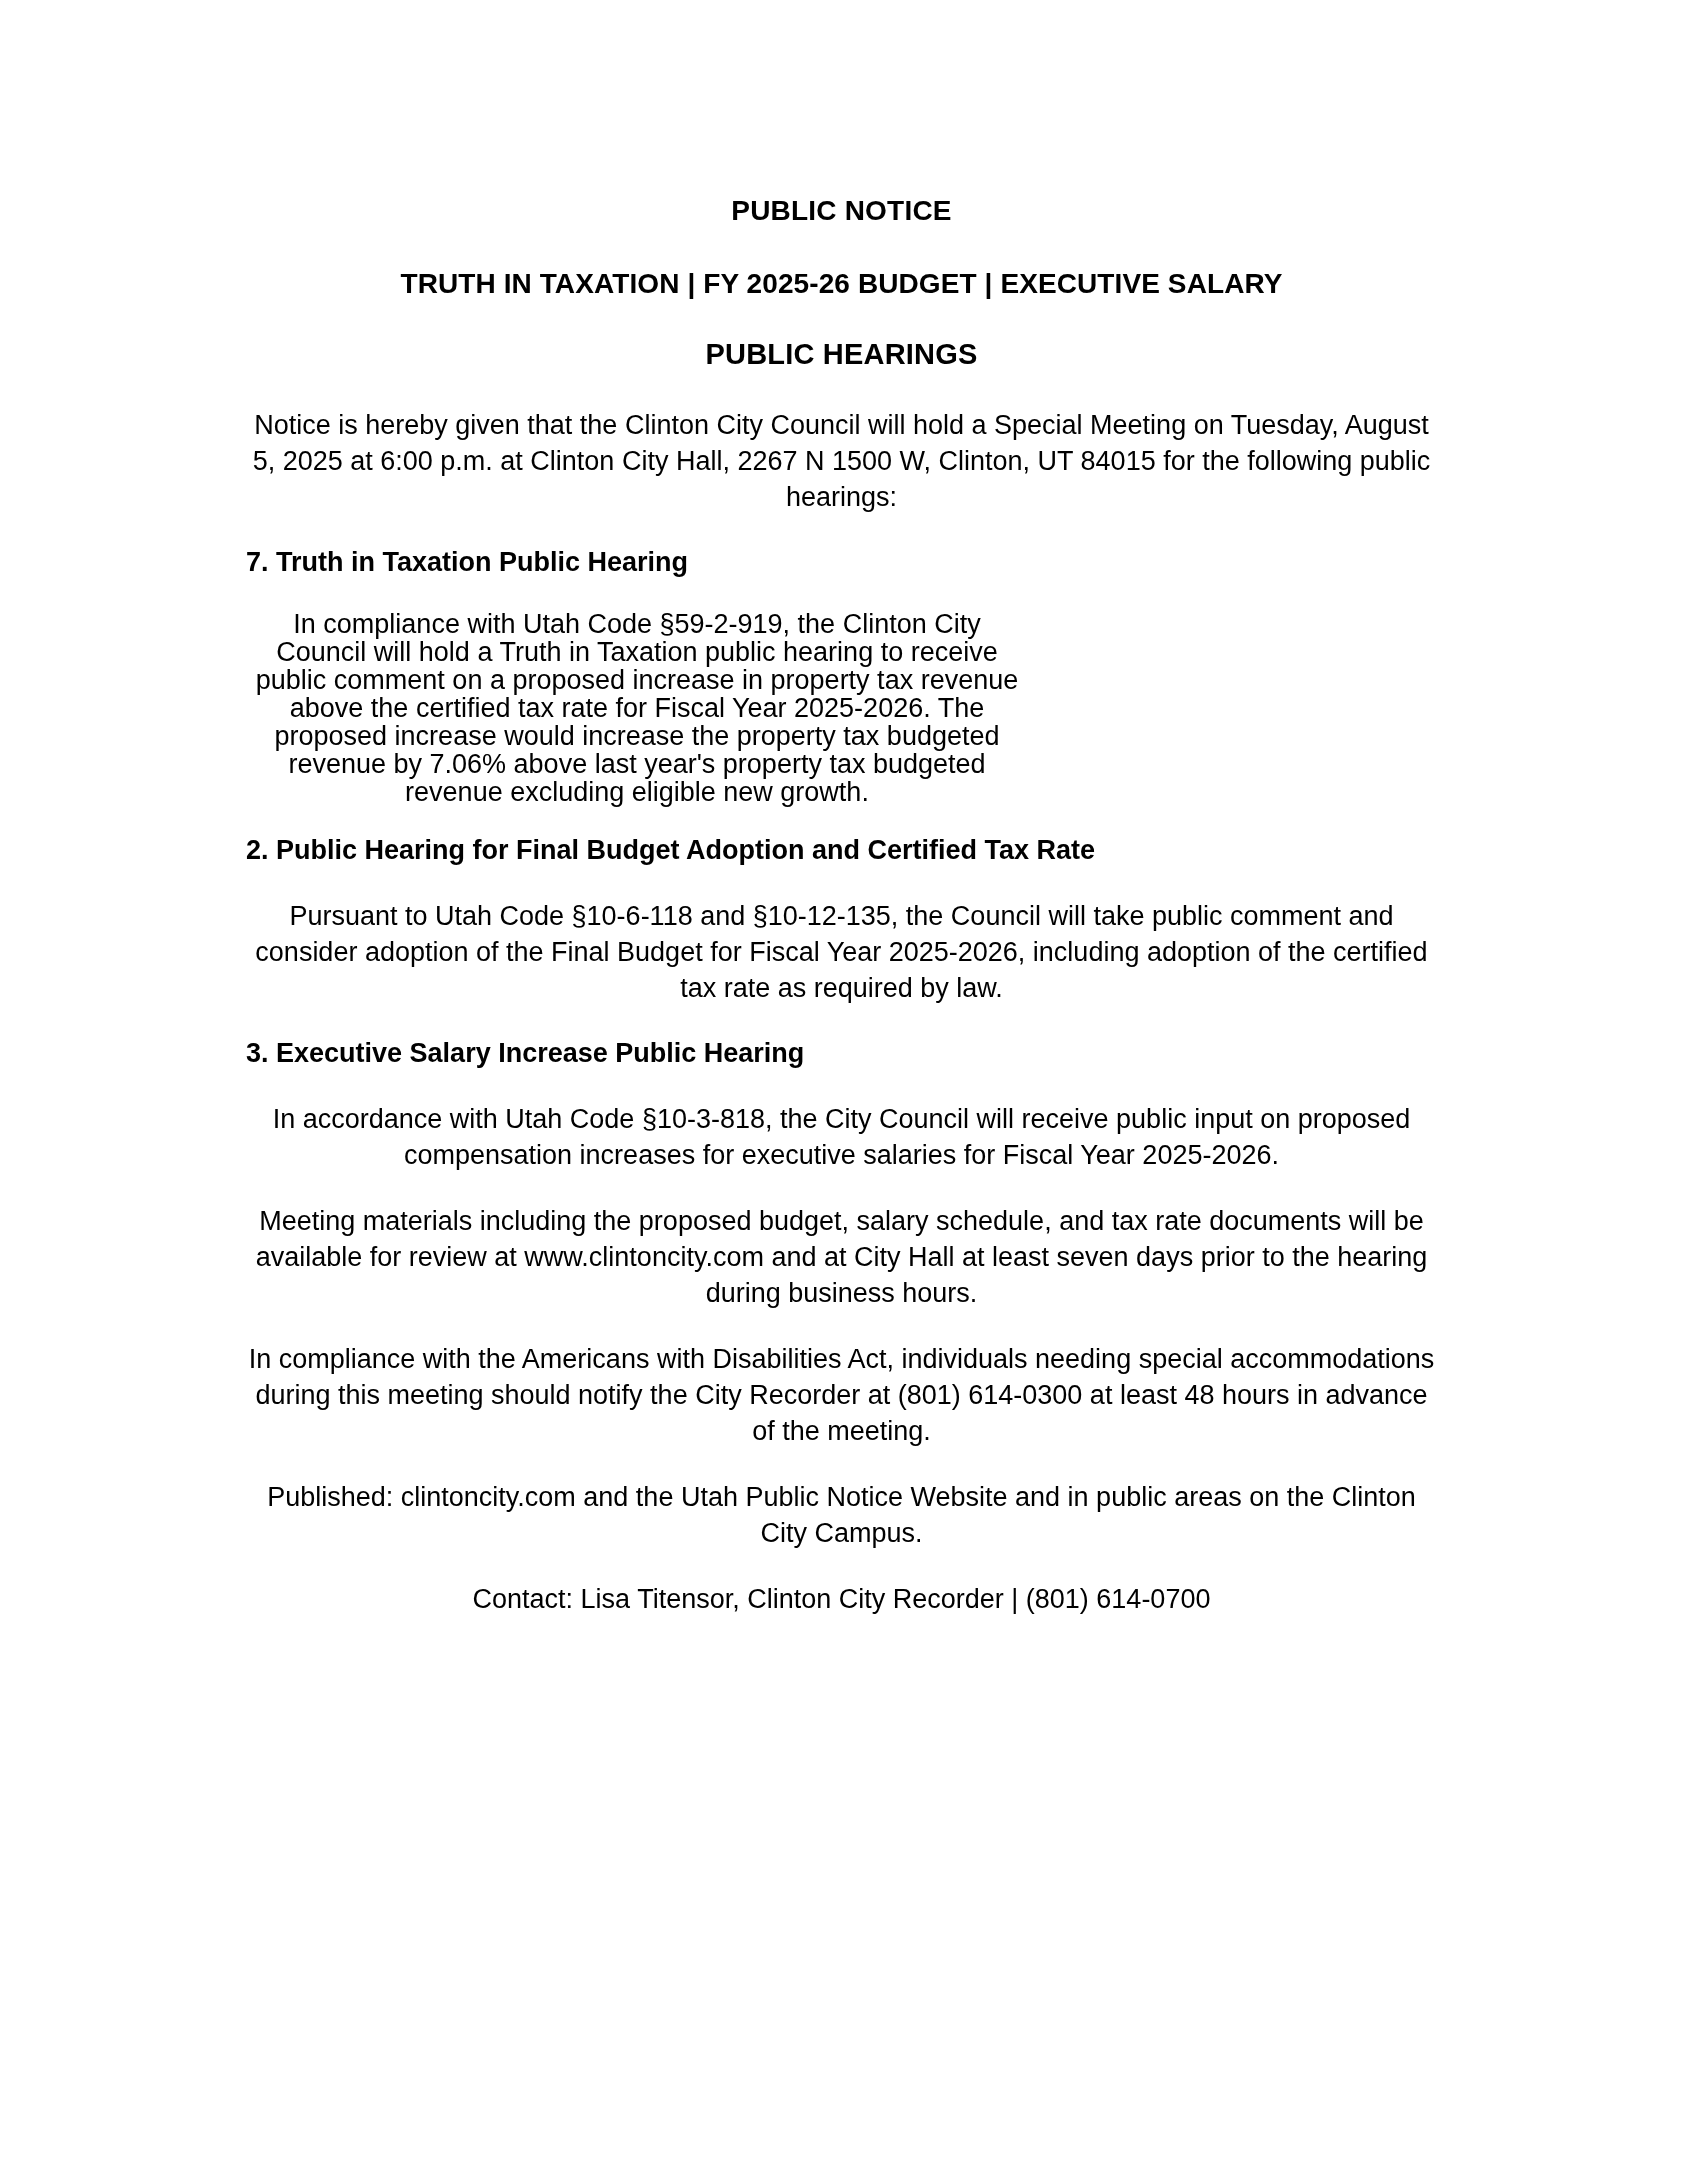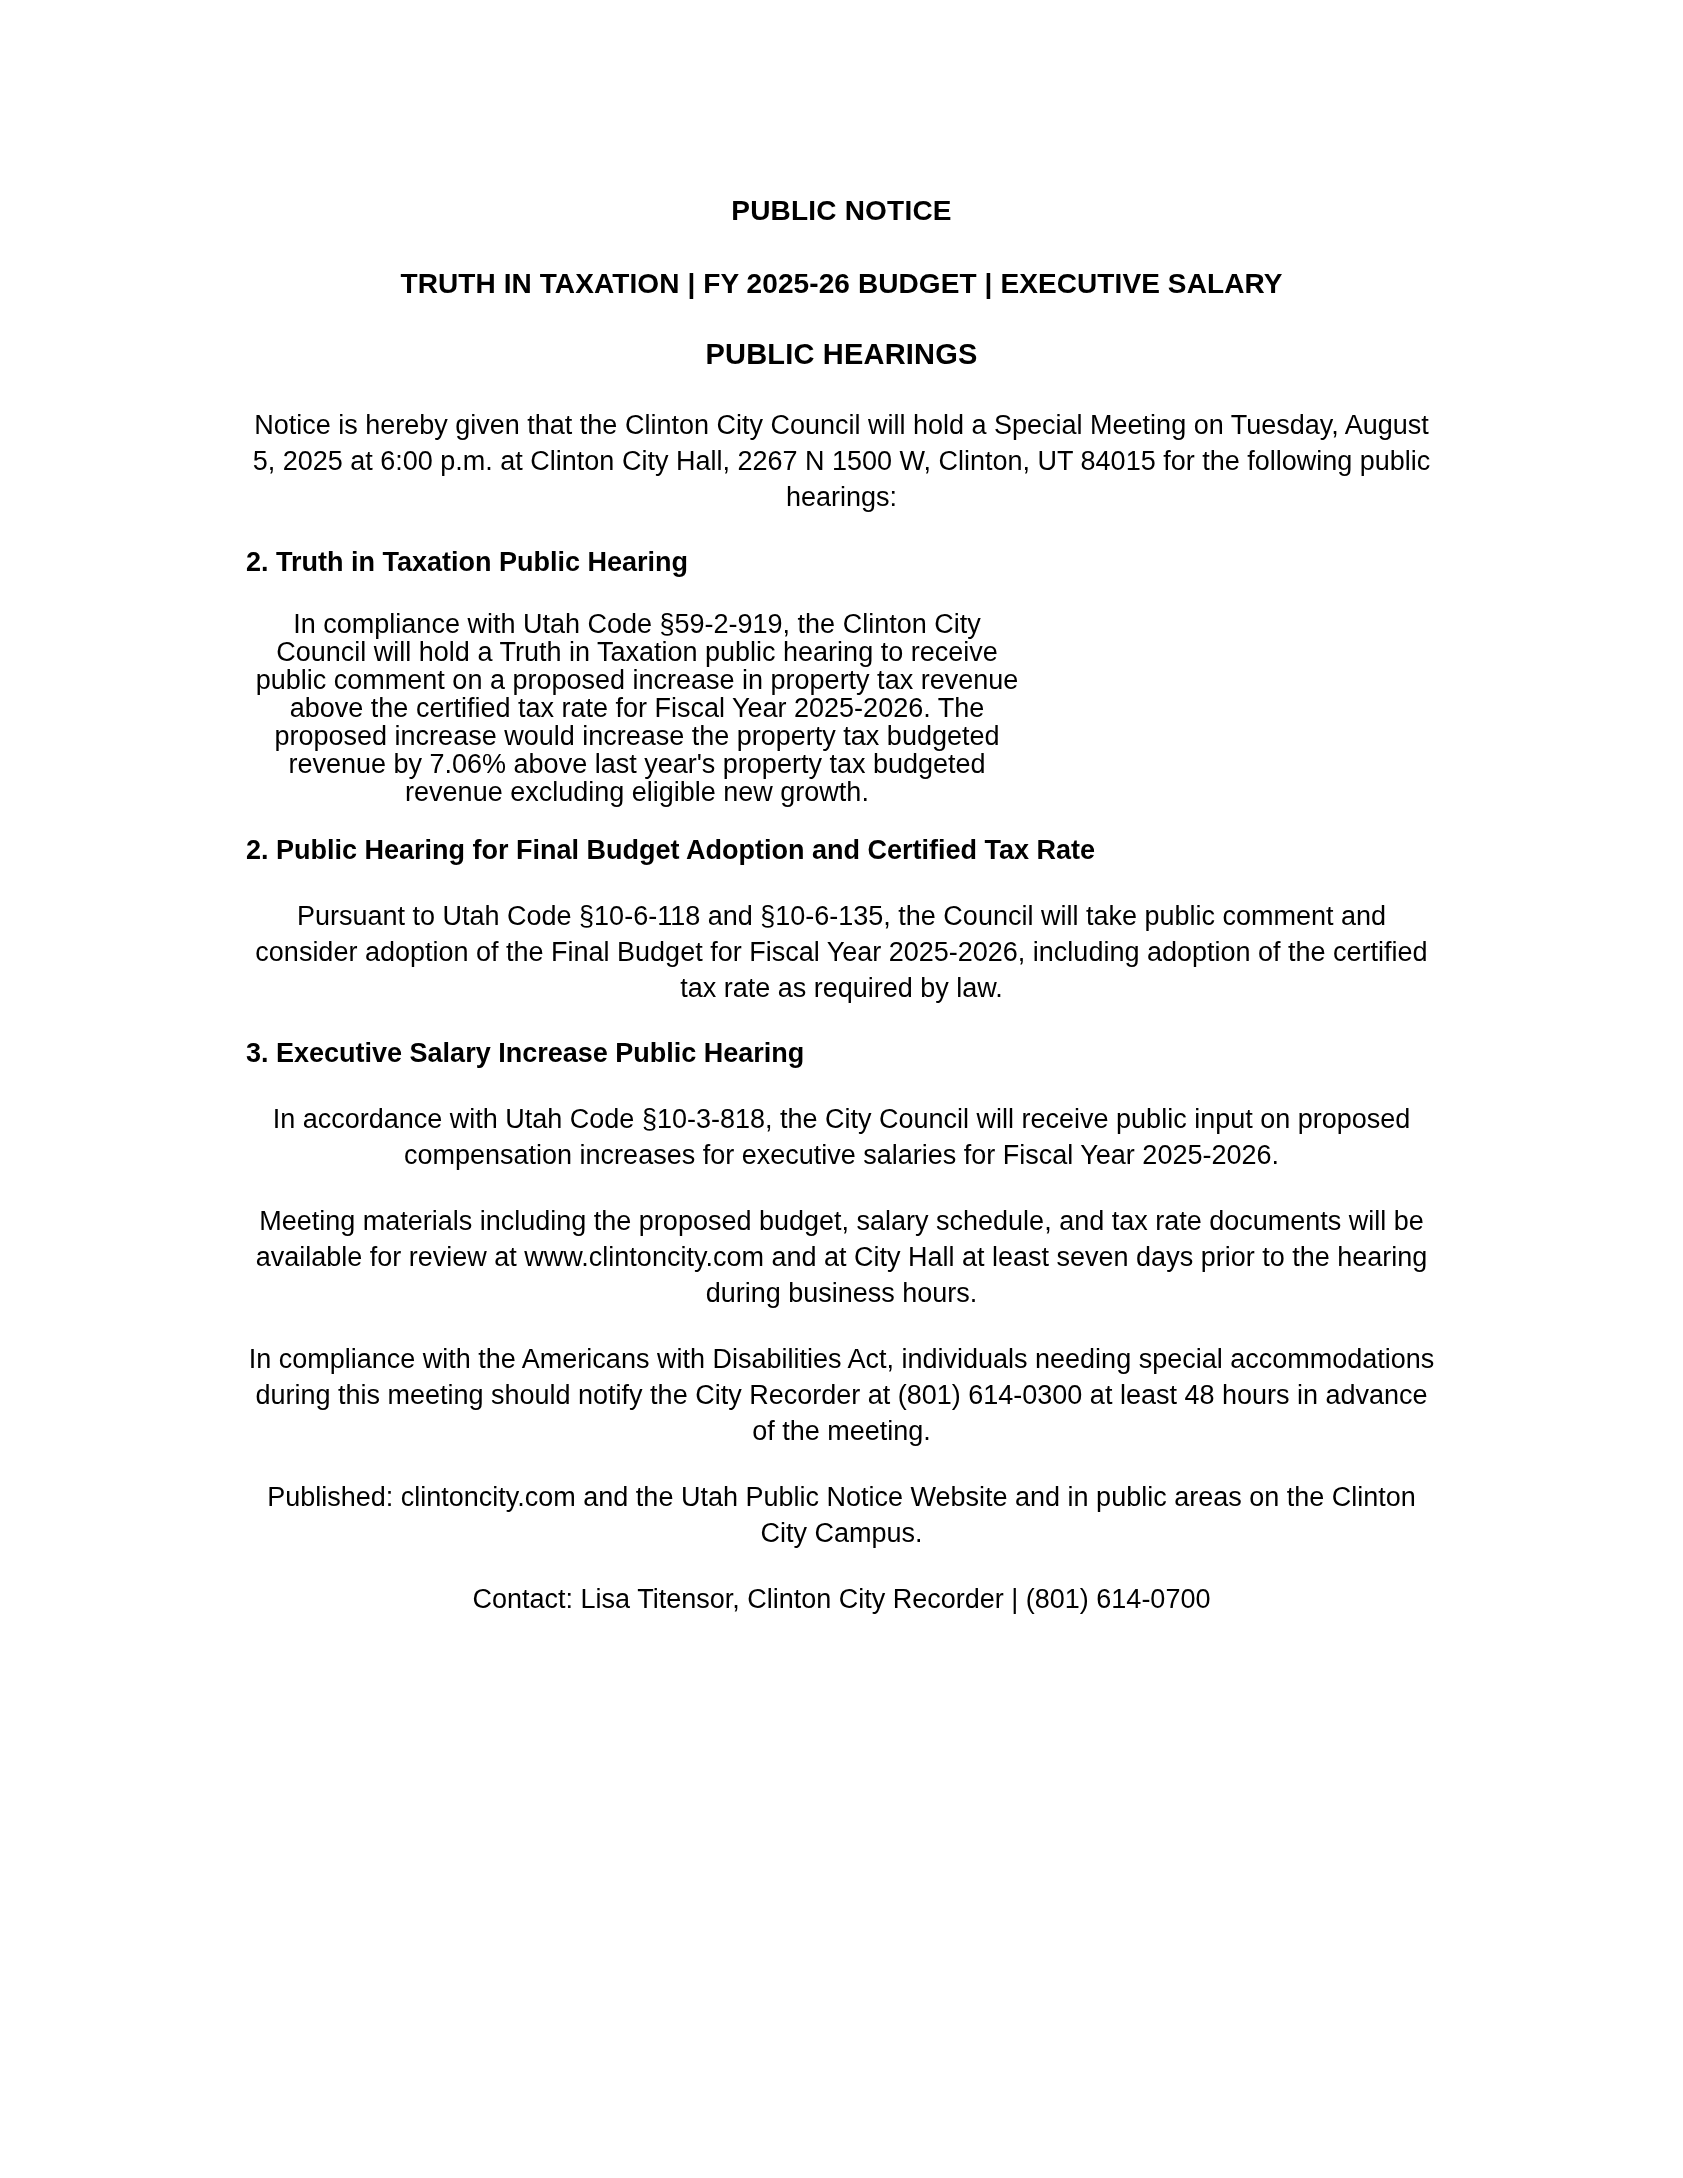--- a/index.html
+++ b/index.html
@@ -109,27 +109,27 @@
         <span class="line2">TRUTH IN TAXATION | FY 2025-26 BUDGET | EXECUTIVE SALARY</span>
       </div>
 
       <div class="hearings-title">PUBLIC HEARINGS</div>
     </div>
 
     <div class="body-wrap">
 
       <p class="para">Notice is hereby given that the Clinton City Council will hold a Special Meeting on Tuesday, August 5, 2025 at 6:00 p.m. at Clinton City Hall, 2267 N 1500 W, Clinton, UT 84015 for the following public hearings:</p>
 
-      <h3 class="section-head">2. Truth in Taxation Public Hearing</h3>
+      <h3 class="section-head">7. Truth in Taxation Public Hearing</h3>
 
       <p class="para narrow">In compliance with Utah Code §59-2-919, the Clinton City Council will hold a Truth in Taxation public hearing to receive public comment on a proposed increase in property tax revenue above the certified tax rate for Fiscal Year 2025-2026.  The proposed increase would increase the property tax budgeted revenue by 7.06% above last year's property tax budgeted revenue excluding eligible new growth.</p>
 
       <h3 class="section-head tight-top">2. Public Hearing for Final Budget Adoption and Certified Tax Rate</h3>
 
-      <p class="para">Pursuant to Utah Code §10-6-118 and §10-6-135, the Council will take public comment and consider adoption of the Final Budget for Fiscal Year 2025-2026, including adoption of the certified tax rate as required by law.</p>
+      <p class="para">Pursuant to Utah Code §10-6-118 and §10-12-135, the Council will take public comment and consider adoption of the Final Budget for Fiscal Year 2025-2026, including adoption of the certified tax rate as required by law.</p>
 
       <h3 class="section-head">3. Executive Salary Increase Public Hearing</h3>
 
       <p class="para">In accordance with Utah Code §10-3-818, the City Council will receive public input on proposed compensation increases for executive salaries for Fiscal Year 2025-2026.</p>
 
 
       <p class="para">Meeting materials including the proposed budget, salary schedule, and tax rate documents will be available for review at www.clintoncity.com and at City Hall at least seven days prior to the hearing during business hours.</p>
 
       <p class="para">In compliance with the Americans with Disabilities Act, individuals needing special accommodations during this meeting should notify the City Recorder at (801) 614-0300 at least 48 hours in advance of the meeting.</p>
 

